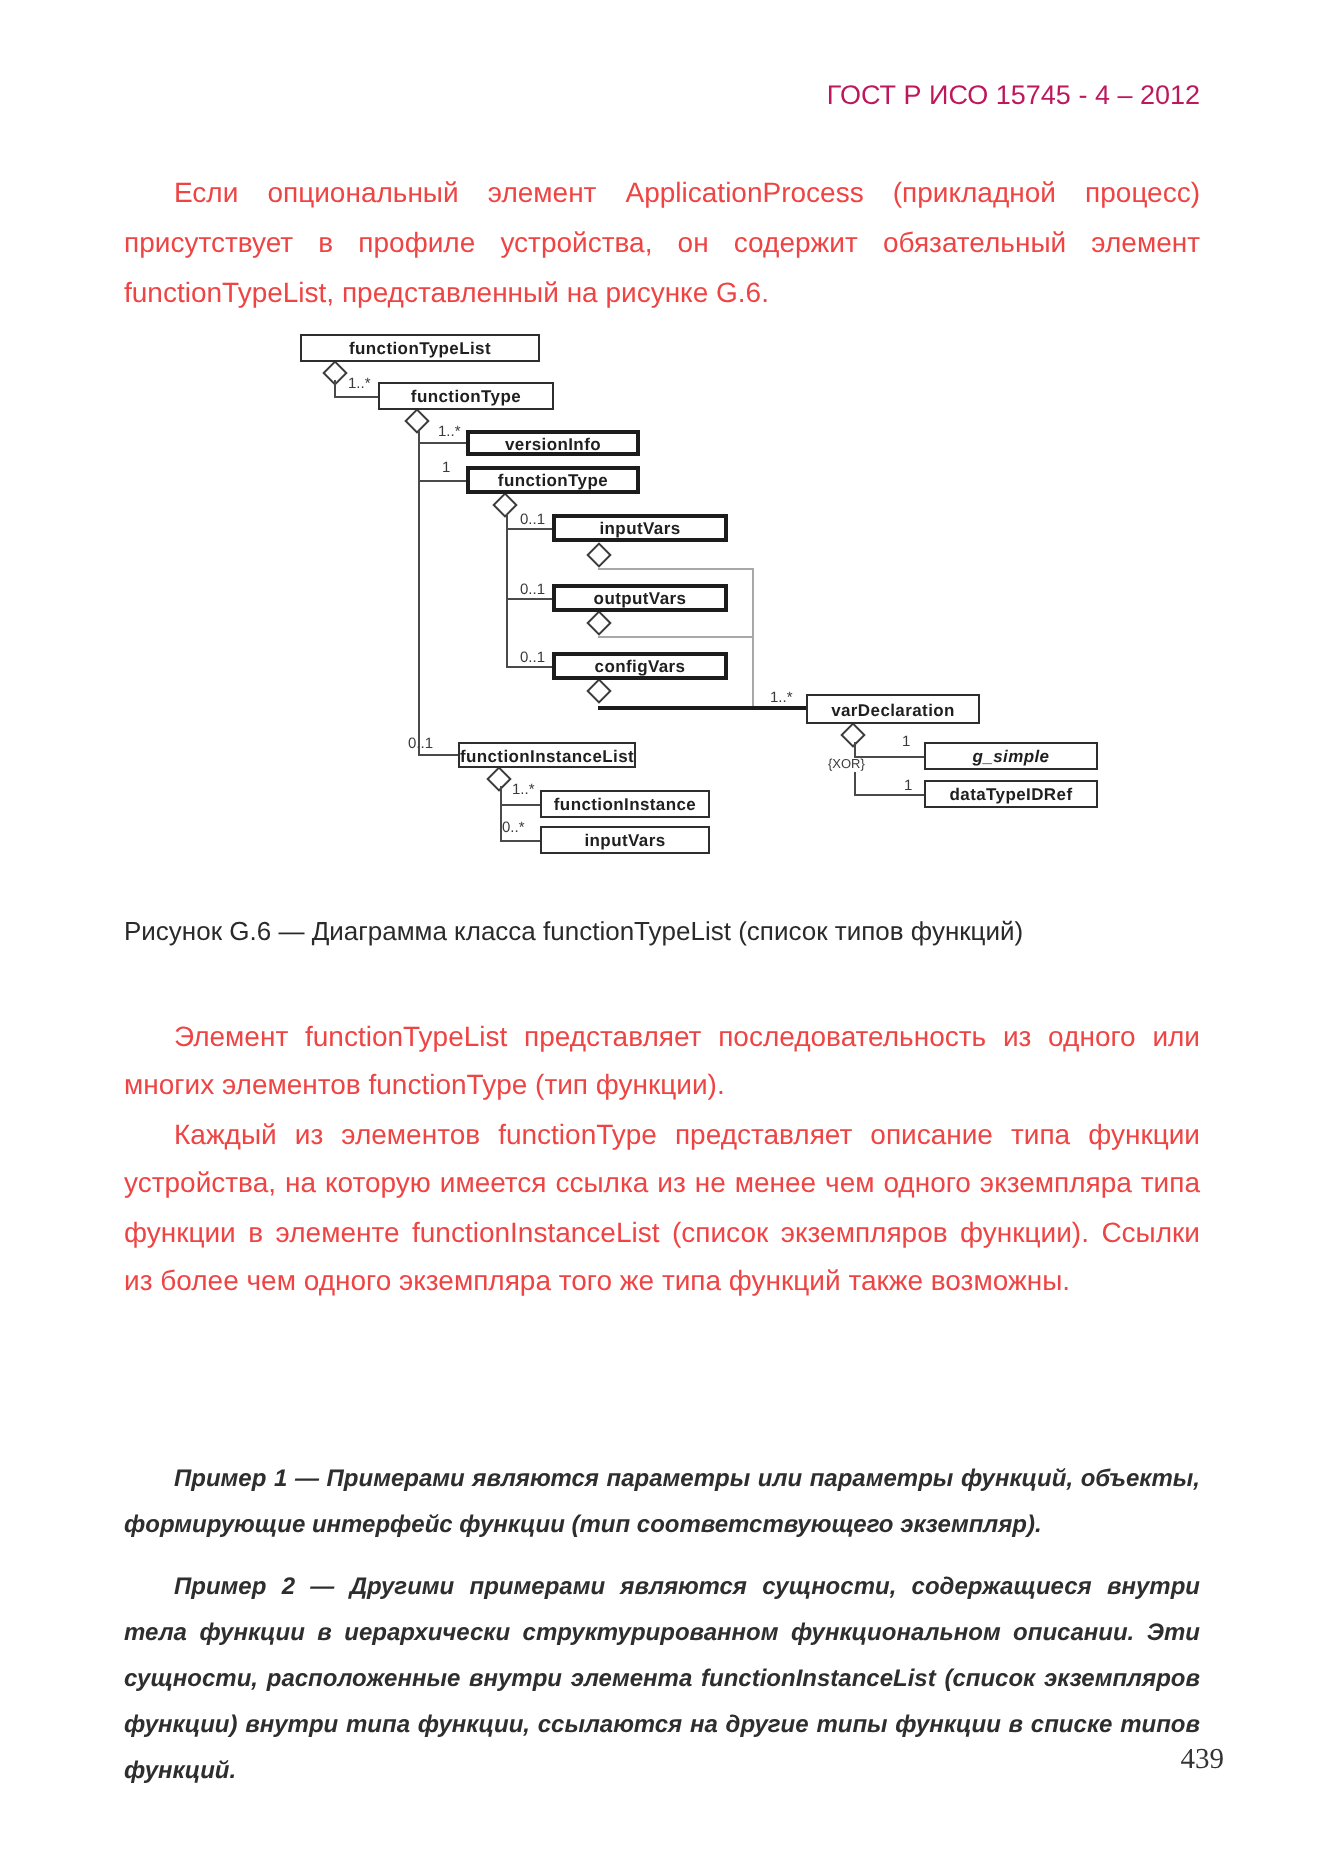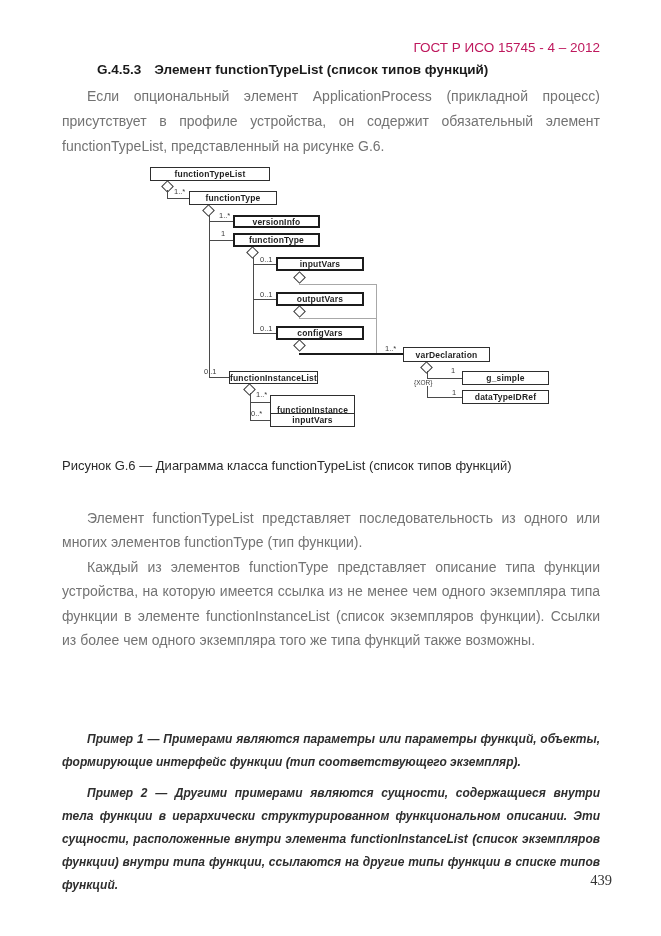--- a/index.html
+++ b/index.html
@@ -5,21 +5,21 @@
   html,body { margin:0; padding:0; background:#e8e8e8; }
   .page { position:relative; width:661px; height:936px; background:#ffffff;
           font-family:"Liberation Sans", sans-serif; color:#222; overflow:hidden;
           margin:0 auto; }
 
   .hdr { position:absolute; top:40px; left:62px; width:538px; text-align:right;
          font-weight:normal; font-size:13.5px; color:#be185d; }
   .sect { position:absolute; top:62px; left:97px; font-weight:bold; font-size:13.5px; color:#1a1a1a; }
   .sect .num { margin-right:13px; }
 
-  .para { text-align:justify; text-indent:25px; font-size:14px; color:#737373; }
+  .para { text-align:justify; text-indent:25px; font-size:14px; color:#ef4444; }
   .p1 { position:absolute; top:84px; left:62px; width:538px; line-height:25px; }
 
   .caption { position:absolute; top:458px; left:62px; width:538px; text-align:left;
              font-size:13px; color:#2a2a2a; }
 
   .body2 { position:absolute; top:486px; left:62px; width:538px; line-height:24.4px;margin-top:20px; }
   .body2 p { margin:0; }
 
   .examples { position:absolute; top:728px; left:62px; width:538px; font-size:12px;
               font-weight:bold; font-style:italic; line-height:23px; color:#2e2e2e; }
@@ -43,23 +43,20 @@
   .dlabel { position:absolute; font-size:7.5px; color:#3a3a3a; white-space:nowrap; }
   .dlabel.xr { background:#fff; font-size:6.5px; padding:0 1px; }
 </style>
 </head>
 <body>
 
 <div class="page">
 
   <div class="hdr">ГОСТ Р ИСО 15745 - 4 – 2012</div>
 
-  <div class="sect">
-    <span class="num">G.4.5.3</span><span>Элемент functionTypeList (список типов функций)</span>
-  </div>
 
   <div class="para p1">Если опциональный элемент ApplicationProcess (прикладной процесс) присутствует в профиле устройства, он содержит обязательный элемент functionTypeList, представленный на рисунке G.6.</div>
 
   <div class="diagram">
 
     <i class="dm" style="left:18px;top:19px"></i>
     <i class="dm" style="left:59px;top:43px"></i>
     <i class="dm" style="left:103px;top:85px"></i>
     <i class="dm" style="left:150px;top:110px"></i>
     <i class="dm" style="left:150px;top:144px"></i>
@@ -94,24 +91,24 @@
     <div class="ln" style="left:105px;top:257px;width:20px;height:1px"></div>
 
   <div class="dbox" style="left: 5px; top: 4px; width: 120px; height: 14px;">functionTypeList</div>
       <div class="dbox" style="left: 44px; top: 28px; width: 88px; height: 14px; text-align: right;">functionType</div>
       <div class="dbox b2" style="left: 88px; top: 52px; width: 87px; height: 13px;">versionInfo</div>
       <div class="dbox b2" style="left: 88px; top: 70px; width: 87px; height: 14px;">functionType</div>
       <div class="dbox b2" style="left: 131px; top: 94px; width: 88px; height: 14px;">inputVars</div>
       <div class="dbox b2" style="left: 131px; top: 129px; width: 88px; height: 14px;">outputVars</div>
       <div class="dbox b2" style="left: 131px; top: 163px; width: 88px; height: 14px;">configVars</div>
       <div class="dbox" style="left: 258px; top: 184px; width: 87px; height: 15px;">varDeclaration</div>
-      <div class="dbox" style="left: 317px; top: 208px; width: 87px; height: 14px;">g_simple</div>
+      <div class="dbox" style="left: 317px; top: 208px; width: 87px; height: 14px; font-style: italic;">g_simple</div>
       <div class="dbox" style="left: 317px; top: 227px; width: 87px; height: 14px;">dataTypeIDRef</div>
       <div class="dbox" style="left: 84px; top: 208px; width: 89px; height: 13px;">functionInstanceList</div>
-      <div class="dbox" style="left: 125px; top: 232px; width: 85px; height: 30px; text-align: right;">functionInstance</div>
+      <div class="dbox" style="left: 125px; top: 232px; width: 85px; height: 14px; text-align: right;">functionInstance</div>
       <div class="dbox" style="left: 125px; top: 250px; width: 85px; height: 14px;">inputVars</div>
       <div class="dlabel" style="left: 29px; top: 24px;">1..*</div>
       <div class="dlabel" style="left: 74px; top: 48px;">1..*</div>
       <div class="dlabel" style="left: 76px; top: 66px;">1</div>
       <div class="dlabel" style="left: 115px; top: 92px;">0..1</div>
       <div class="dlabel" style="left: 115px; top: 127px;">0..1</div>
       <div class="dlabel" style="left: 115px; top: 161px;">0..1</div>
       <div class="dlabel" style="left: 240px; top: 181px;">1..*</div>
       <div class="dlabel" style="left: 59px; top: 204px;">0..1</div>
       <div class="dlabel" style="left: 111px; top: 227px;">1..*</div>

